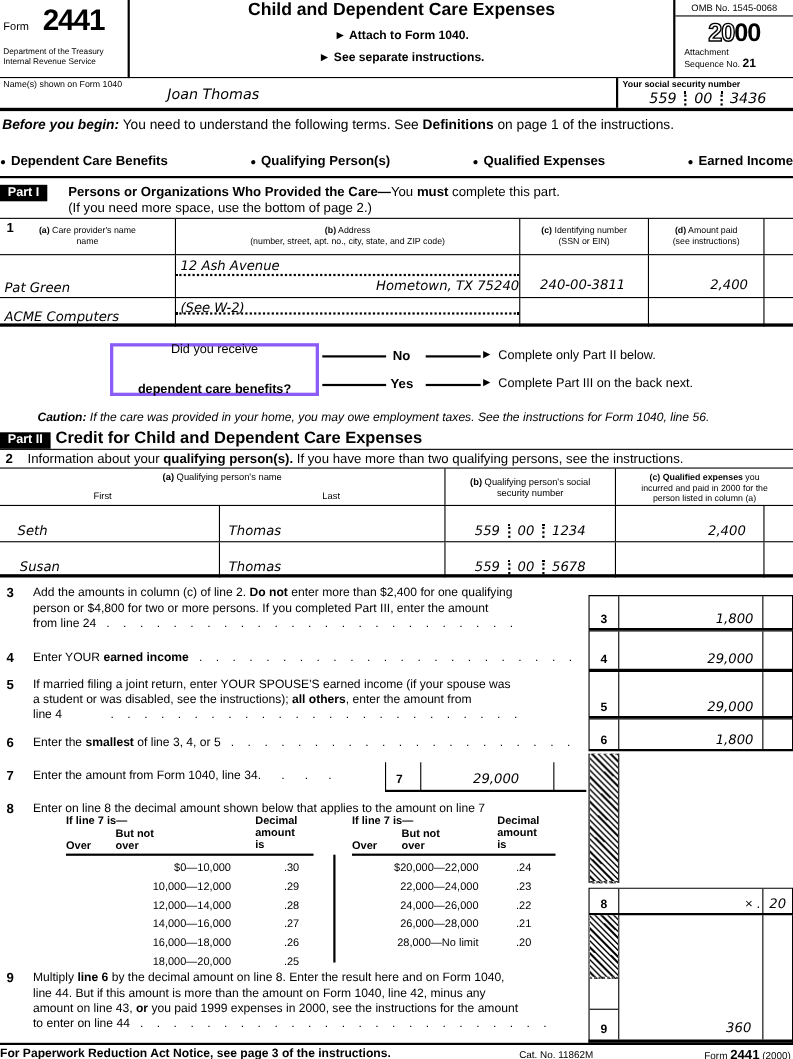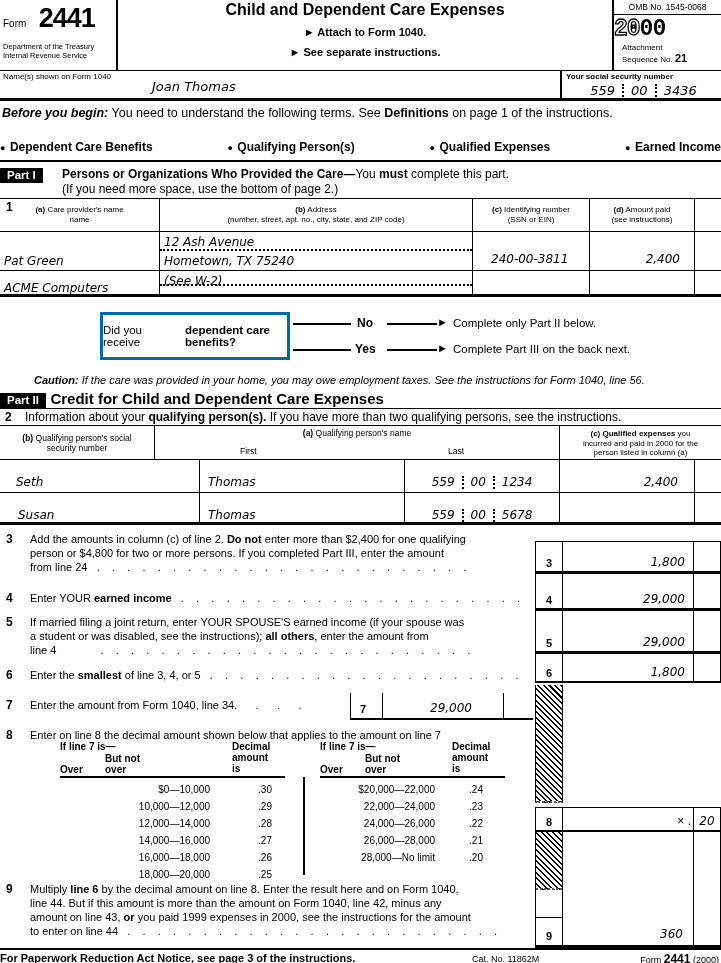--- a/index.html
+++ b/index.html
@@ -56,21 +56,21 @@
         <div>Internal Revenue Service</div>
       </div>
     </div>
     <div class="abs" id="hdr-center">
       <div class="b" style="font-size:16px; padding-top:1px;">Child and Dependent Care Expenses</div>
       <div class="b" style="font-size:11px; margin-top:7px;">► Attach to Form 1040.</div>
       <div class="b" style="font-size:11px; margin-top:8px;">► See separate instructions.</div>
     </div>
     <div class="abs" id="hdr-right">
       <div id="ombrow">OMB No. 1545-0068</div>
-      <div style="text-align:left; height:28px; line-height:28px;font-family:Liberation Mono, monospace;">
+      <div style="text-align:center; height:28px; line-height:28px;">
         <span class="year20">20</span><span class="year00">00</span>
       </div>
       <div style="font-size:8px; padding-left:8px; line-height:10px;">
         <div>Attachment</div>
         <div><span>Sequence No.</span> <span class="b" style="font-size:11px;">21</span></div>
       </div>
     </div>
   </div>
 
   <div class="abs" id="namerow">
@@ -121,21 +121,21 @@
       </div>
       <div style="width:26px;"></div>
     </div>
 
     <div style="display:flex; height:39px; border-bottom:1px solid #000;">
       <div class="cell" style="width:160px;">
           <span class="hand abs" style="left:4px; bottom:2px;margin-top:20px;">Pat Green</span>
         </div>
       <div class="cell" style="width:313px;">
         <div class="dotted-div" style="height:19px; padding-left:4px;"><span class="hand">12 Ash Avenue</span></div>
-        <div style="padding-left:4px;"><span class="hand">Hometown, TX 75240</span></div>
+        <div style="padding-left:4px;text-align:right;"><span class="hand">Hometown, TX 75240</span></div>
       </div>
       <div class="cell" style="width:117px;">
           <span class="hand abs" style="left:18px; bottom:4px;">240-00-3811</span>
         </div>
       <div class="cell" style="width:105px;">
           <span class="hand abs" style="right:14px; bottom:4px;">2,400</span>
         </div>
       <div style="width:26px;"></div>
     </div>
 
@@ -146,21 +146,21 @@
       <div class="cell" style="width:313px;">
         <div class="dotted-div" style="height:15px; padding-left:4px;"><span class="hand">(See W-2)</span></div>
       </div>
       <div class="cell" style="width:117px;"></div>
       <div class="cell" style="width:105px;"></div>
       <div style="width:26px;"></div>
     </div>
   </div>
 
   <div class="abs" style="left:0; top:300px; width:721px; height:73px;">
-    <div class="abs" style="left:100px; top:12px; width:190px; height:48px; border:3px solid #0369a1; display:flex; flex-direction:row; justify-content:center; align-items:center;gap:24px;">
+    <div class="abs" style="left:100px; top:12px; width:190px; height:48px; border:3px solid #8b5cf6; display:flex; flex-direction:column; justify-content:center; align-items:center;gap:24px;">
       <div style="font-size:11.5px;">Did you receive</div>
       <div class="b" style="font-size:11.5px;">dependent care benefits?</div>
     </div>
     <div class="flowline" style="left:293px; top:23px; width:58px;"></div>
     <span class="abs b" style="left:357px; top:16px; font-size:12px;">No</span>
     <div class="flowline" style="left:387px; top:23px; width:50px;"></div>
     <span class="abs" style="left:437px; top:16px; font-size:11px;">►</span>
     <span class="abs" style="left:453px; top:17px; font-size:11.5px;">Complete only Part II below.</span>
     <div class="flowline" style="left:293px; top:49px; width:58px;"></div>
     <span class="abs b" style="left:355px; top:42px; font-size:12px;">Yes</span>
@@ -179,27 +179,27 @@
   </div>
 
   <div class="abs" style="left:0; top:410px; width:721px; font-size:12px;">
     <span class="lineno" style="margin-left:5px;">2</span>
     <span style="margin-left:10px;"><span>Information about your </span><span class="b">qualifying person(s).</span><span> If you have more than two qualifying persons, see the instructions.</span></span>
   </div>
 
   <div class="abs" style="left:0; top:425px; width:721px; height:100px; border-top:1px solid #000; border-bottom:3px solid #000;">
 
     <div style="display:flex; height:34px; border-bottom:1px solid #000;">
-      <div class="cell smallhdr" style="width:155px; padding-top:8px; font-size:8.5px;">
-        <span class="b">(b)</span><span> Qualifying person's social</span><br><span>security number</span>
-      </div>
       <div class="cell" style="width:405px; font-size:8.5px;">
         <div style="text-align:center; padding-top:2px;"><span class="b">(a)</span><span> Qualifying person's name</span></div>
         <span class="abs" style="left:85px; bottom:3px;">First</span>
         <span class="abs" style="left:293px; bottom:3px;">Last</span>
+      </div>
+      <div class="cell smallhdr" style="width:155px; padding-top:8px; font-size:8.5px;">
+        <span class="b">(b)</span><span> Qualifying person's social</span><br><span>security number</span>
       </div>
       <div class="smallhdr" style="width:161px; padding-top:3px; font-size:8px;">
         <span class="b">(c) Qualified expenses</span><span> you</span><br><span>incurred and paid in 2000 for the</span><br><span>person listed in column (a)</span>
       </div>
     </div>
 
     <div style="display:flex; height:33px; border-bottom:1px solid #000;">
       <div class="cell" style="width:200px;">
           <span class="hand abs" style="left:16px; bottom:3px;">Seth</span>
         </div>

